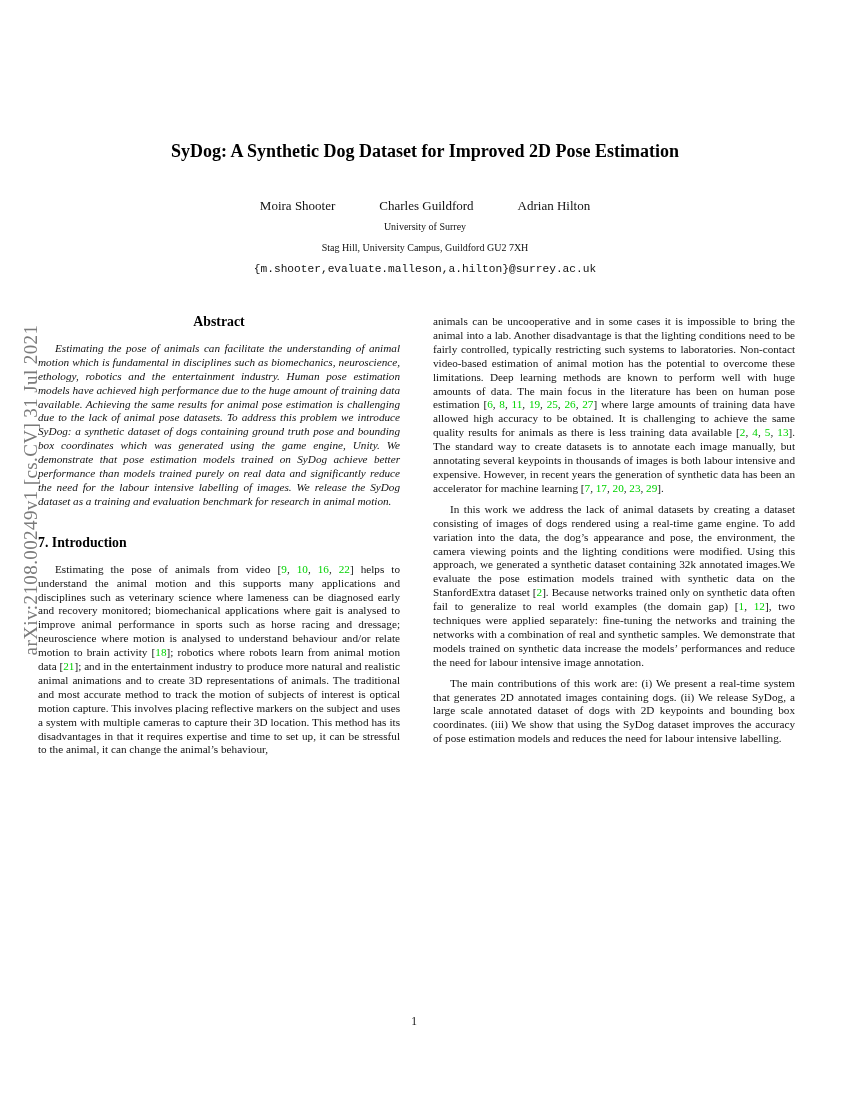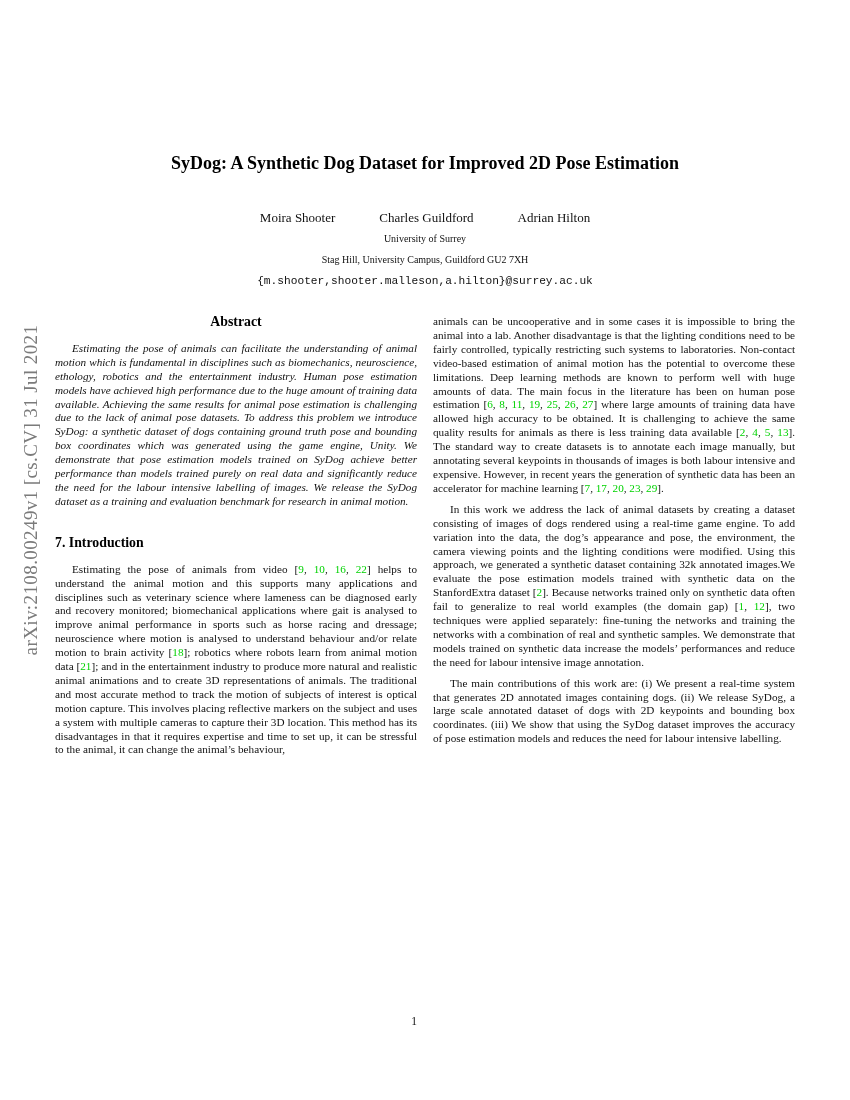--- a/index.html
+++ b/index.html
@@ -23,21 +23,21 @@
     color: #7b7b7b;
   }
   .header {
     position: absolute;
     top: 141px;
     left: 0;
     right: 0;
     text-align: center;
   }
   .paper-title {
-    margin: 12px;
+    margin: 0;
     font-size: 18px;
     font-weight: bold;
     color: #000000;
   }
   .authors {
     margin-top: 36px;
     display: flex;
     justify-content: center;
     gap: 44px;
     font-size: 13px;
@@ -53,21 +53,21 @@
     font-size: 11.2px;
   }
   .col {
     position: absolute;
     top: 315px;
     width: 362px;
     font-size: 11.2px;
     line-height: 13.9px;
     text-align: justify;
   }
-  .col-left  { left: 55px; font-family: Liberation Serif, serif; }
+  .col-left  { left: 38px; font-family: Liberation Serif, serif; }
   .col-right { left: 433px; }
   .abstract-heading {
     margin: 0 0 13px 0;
     text-align: center;
     font-size: 13.8px;
     font-weight: bold;
     color: #000000;
   }
   .abstract-text {
     margin: 0;
@@ -102,21 +102,21 @@
 
   <header class="header">
     <h1 class="paper-title">SyDog: A Synthetic Dog Dataset for Improved 2D Pose Estimation</h1>
     <div class="authors">
       <span>Moira Shooter</span>
       <span>Charles Guildford</span>
       <span>Adrian Hilton</span>
     </div>
     <div class="affil">University of Surrey</div>
     <div class="affil">Stag Hill, University Campus, Guildford GU2 7XH</div>
-    <div class="email">{m.shooter,shooter.malleson,a.hilton}@surrey.ac.uk</div>
+    <div class="email">{m.shooter,evaluate.malleson,a.hilton}@surrey.ac.uk</div>
   </header>
 
   <section class="col col-left">
     <h2 class="abstract-heading">Abstract</h2>
     <p class="abstract-text indent">Estimating the pose of animals can facilitate the understanding of animal motion which is fundamental in disciplines such as biomechanics, neuroscience, ethology, robotics and the entertainment industry. Human pose estimation models have achieved high performance due to the huge amount of training data available. Achieving the same results for animal pose estimation is challenging due to the lack of animal pose datasets. To address this problem we introduce SyDog: a synthetic dataset of dogs containing ground truth pose and bounding box coordinates which was generated using the game engine, Unity. We demonstrate that pose estimation models trained on SyDog achieve better performance than models trained purely on real data and significantly reduce the need for the labour intensive labelling of images. We release the SyDog dataset as a training and evaluation benchmark for research in animal motion.</p>
     <h2 class="section-heading">7. Introduction</h2>
     <p class="body-par indent"><span>Estimating the pose of animals from video [</span><span class="seg-cite">9</span><span>, </span><span class="seg-cite">10</span><span>, </span><span class="seg-cite">16</span><span>, </span><span class="seg-cite">22</span><span>] helps to understand the animal motion and this supports many applications and disciplines such as veterinary science where lameness can be diagnosed early and recovery monitored; biomechanical applications where gait is analysed to improve animal performance in sports such as horse racing and dressage; neuroscience where motion is analysed to understand behaviour and/or relate motion to brain activity [</span><span class="seg-cite">18</span><span>]; robotics where robots learn from animal motion data [</span><span class="seg-cite">21</span><span>]; and in the entertainment industry to produce more natural and realistic animal animations and to create 3D representations of animals. The traditional and most accurate method to track the motion of subjects of interest is optical motion capture. This involves placing reflective markers on the subject and uses a system with multiple cameras to capture their 3D location. This method has its disadvantages in that it requires expertise and time to set up, it can be stressful to the animal, it can change the animal’s behaviour,</span></p>
   </section>
 
   <section class="col col-right">

